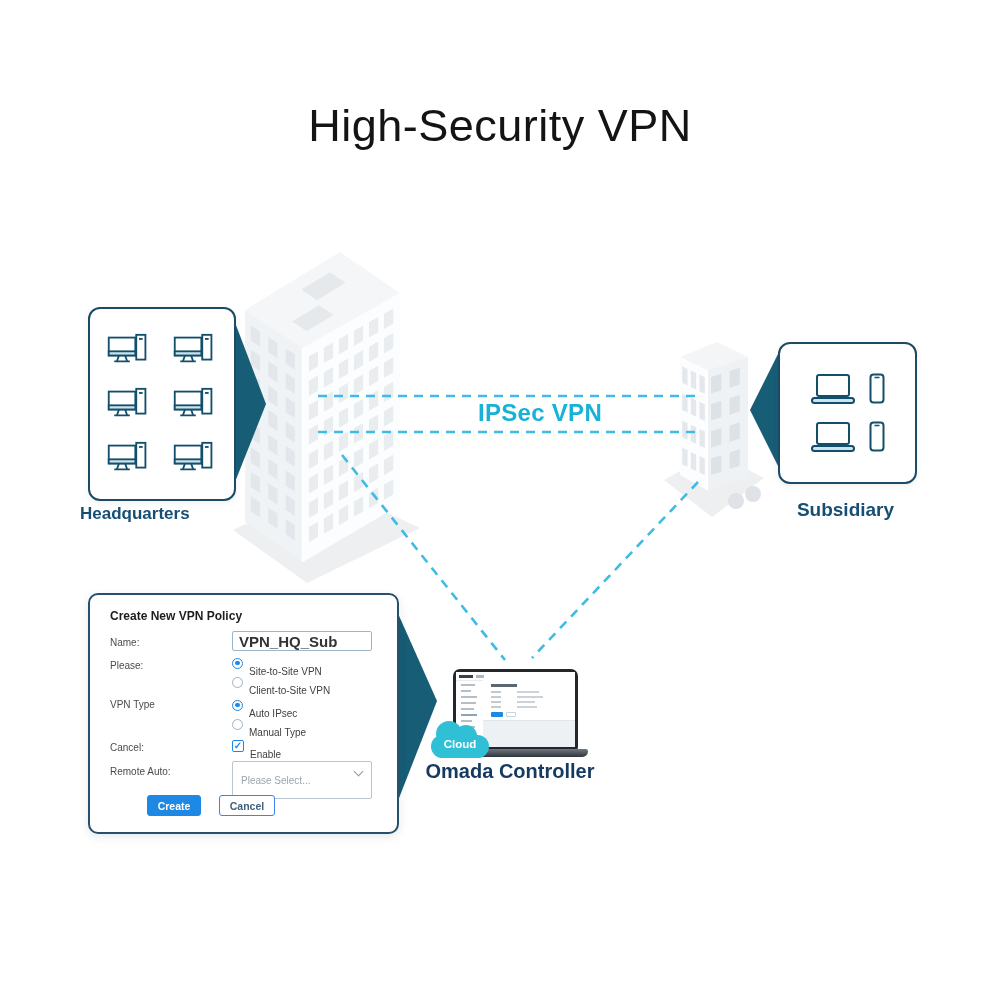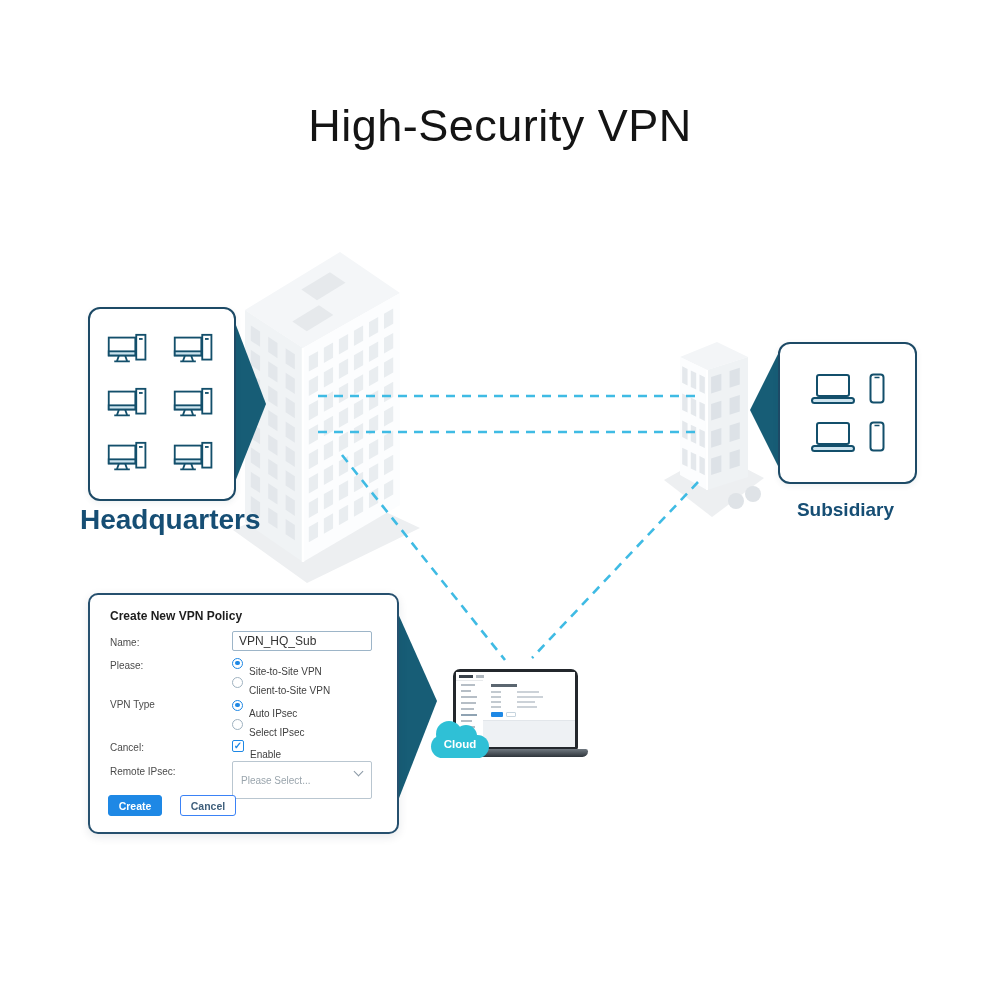--- a/index.html
+++ b/index.html
@@ -20,53 +20,53 @@
          box-shadow:0 2px 6px rgba(20,50,70,.07);}
   #hq-panel{left:88px;top:307px;width:144px;height:190px;
             display:grid;grid-template-columns:46px 46px;grid-auto-rows:34px;
             justify-content:center;align-content:center;column-gap:20px;row-gap:20px;}
   #sub-panel{left:778px;top:342px;width:135px;height:138px;
              display:flex;flex-direction:column;justify-content:center;gap:16px;
              padding-left:0;align-items:center;}
   .dev-row{display:flex;align-items:center;gap:13px;}
 
   .side-label{font-weight:bold;color:#164e74;z-index:5;}
-  #hq-label{left:80px;top:504px;width:163px;text-align:right;font-size:28px;}
+  #hq-label{left:80px;top:504px;width:163px;text-align:left;font-size:17px;}
   #sub-label{left:778px;top:499px;width:135px;text-align:center;font-size:19px;}
 
   
   #link-label{left:440px;top:399px;width:200px;text-align:center;font-size:24px;
               font-weight:bold;color:#18b2d8;z-index:3;letter-spacing:.3px;}
 
   
   #dialog{left:88px;top:593px;width:307px;height:237px;background:#fff;
           border:2px solid #26506e;border-radius:10px;z-index:5;
           box-shadow:0 3px 10px rgba(20,40,60,.10);font-size:10px;color:#444;}
   #dialog .dlg-title{position:absolute;left:20px;top:14px;font-size:12px;font-weight:bold;color:#1d1d1d;}
   .dlg-label{position:absolute;left:20px;color:#4b4b4b;}
   .dlg-ctrl{position:absolute;left:142px;}
   #dlg-name-input{width:140px;height:20px;box-sizing:border-box;border:1px solid #9db5c8;
-                  border-radius:2px;font-size:12px;color:#333;padding:0 6px;outline:none;
-                  font-family:"Liberation Sans",sans-serif;background:#fff;}
+                  border-radius:2px;font-size:15px;color:#333;padding:0 6px;outline:none;
+                  font-family:"Liberation Sans",sans-serif;background:#fff;font-weight:bold;}
   .radio-row{display:flex;align-items:center;gap:6px;height:14px;}
   .radio{width:11px;height:11px;border:1.5px solid #9fb2c0;border-radius:50%;box-sizing:border-box;
          background:#fff;position:relative;flex:0 0 auto;}
   .radio.selected{border-color:#1e88e5;}
   .radio.selected::after{content:"";position:absolute;left:2px;top:2px;width:4.5px;height:4.5px;
          border-radius:50%;background:#1e88e5;}
   .checkbox{width:12px;height:12px;border:1.5px solid #1e88e5;border-radius:2px;box-sizing:border-box;
          background:#fff;color:#1e88e5;font-size:10px;line-height:9px;text-align:center;
          font-weight:bold;flex:0 0 auto;}
   .opt-label{color:#3f3f3f;margin-top:16px;}
   #dlg-select{width:140px;height:22px;box-sizing:border-box;border:1px solid #b9c6d0;border-radius:2px;
          display:flex;align-items:center;padding:18px 8px;color:#9aa5ad;background:#fff;position:relative;}
   .chevron{position:absolute;right:9px;top:6px;width:6px;height:6px;
          border-right:1.5px solid #8a98a5;border-bottom:1.5px solid #8a98a5;transform:rotate(45deg);}
   .btn{position:absolute;top:200px;height:21px;border-radius:3px;font-size:10.5px;font-weight:bold;
-       display:flex;align-items:center;justify-content:center;cursor:pointer;box-sizing:border-box;}
+       display:flex;align-items:center;justify-content:center;cursor:pointer;box-sizing:border-box;margin-left:39px;}
   #btn-create{left:18px;width:54px;background:#1e88e5;color:#fff;border:1px solid #1e88e5;}
   #btn-cancel{left:90px;width:56px;background:#fff;color:#40607c;border:1px solid #3b82f6;}
 
   
   #laptop-screen{left:453px;top:669px;width:125px;height:81px;background:#23272c;
                  border-radius:7px 7px 3px 3px;padding:3px;box-sizing:border-box;z-index:4;}
   #laptop-inner{width:100%;height:100%;background:#fff;position:relative;overflow:hidden;}
   #laptop-base{left:447px;top:749px;width:141px;height:8px;z-index:4;
                background:linear-gradient(#707880,#2e343b);border-radius:3px 3px 7px 7px;}
   .ms-topbar{position:absolute;left:0;top:0;width:100%;height:8px;border-bottom:1px solid #e8eaec;}
@@ -251,20 +251,21 @@
       <line x1="318" y1="396" x2="698" y2="396"></line>
       <line x1="318" y1="432" x2="698" y2="432"></line>
       <line x1="342" y1="455" x2="505" y2="660"></line>
       <line x1="698" y1="482" x2="532" y2="658"></line>
     </g>
     <polygon points="231,312 266,404 231,492" fill="#175d76"></polygon>
     <polygon points="780,350 750,410 780,470" fill="#175d76"></polygon>
     <polygon points="392,600 437,701 392,816" fill="#175d76"></polygon>
   </svg>
 
+  <div class="abs" id="link-label">IPSec VPN</div>
 
   <div class="abs panel" id="hq-panel">
     <svg width="44" height="33" viewBox="0 0 46 36">
         <use href="#icon-desktop"></use>
       </svg>
     <svg width="44" height="33" viewBox="0 0 46 36">
         <use href="#icon-desktop"></use>
       </svg>
     <svg width="44" height="33" viewBox="0 0 46 36">
         <use href="#icon-desktop"></use>
@@ -317,30 +318,30 @@
       <span class="opt-label">Client-to-Site VPN</span>
     </div>
 
     <div class="dlg-label" style="top:104px">VPN Type</div>
     <div class="dlg-ctrl radio-row" style="top:103px">
       <span class="radio selected"></span>
       <span class="opt-label">Auto IPsec</span>
     </div>
     <div class="dlg-ctrl radio-row" style="top:122px">
       <span class="radio"></span>
-      <span class="opt-label">Select IPsec</span>
+      <span class="opt-label">Manual Type</span>
     </div>
 
     <div class="dlg-label" style="top:147px">Cancel:</div>
     <div class="dlg-ctrl radio-row" style="top:144px">
       <span class="checkbox">✓</span>
       <span class="opt-label">Enable</span>
     </div>
 
-    <div class="dlg-label" style="top:171px">Remote IPsec:</div>
+    <div class="dlg-label" style="top:171px">Remote Auto:</div>
     <div class="dlg-ctrl" id="dlg-select" style="top:166px">
       <span>Please Select...</span>
       <span class="chevron"></span>
     </div>
 
     <div class="btn" id="btn-create">Create</div>
     <div class="btn" id="btn-cancel">Cancel</div>
   </div>
 
   <div class="abs" id="laptop-screen">
@@ -377,14 +378,15 @@
     </div>
   </div>
   <div class="abs" id="laptop-base"></div>
 
   <div class="abs" id="cloud">
     <div class="c1"></div>
     <div class="c2"></div>
     <div class="pill"></div>
     <div class="txt">Cloud</div>
   </div>
+  <div class="abs" id="controller-label">Omada Controller</div>
 
 </div>
 
 </body></html>

